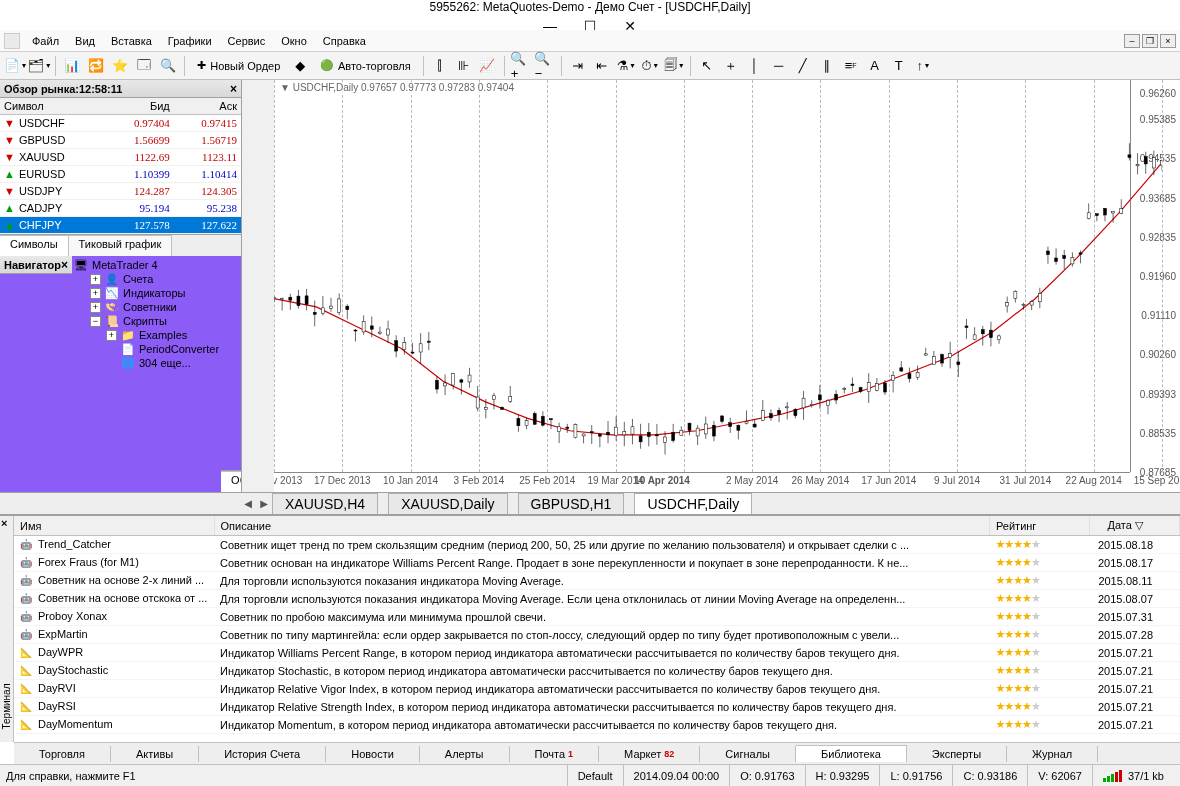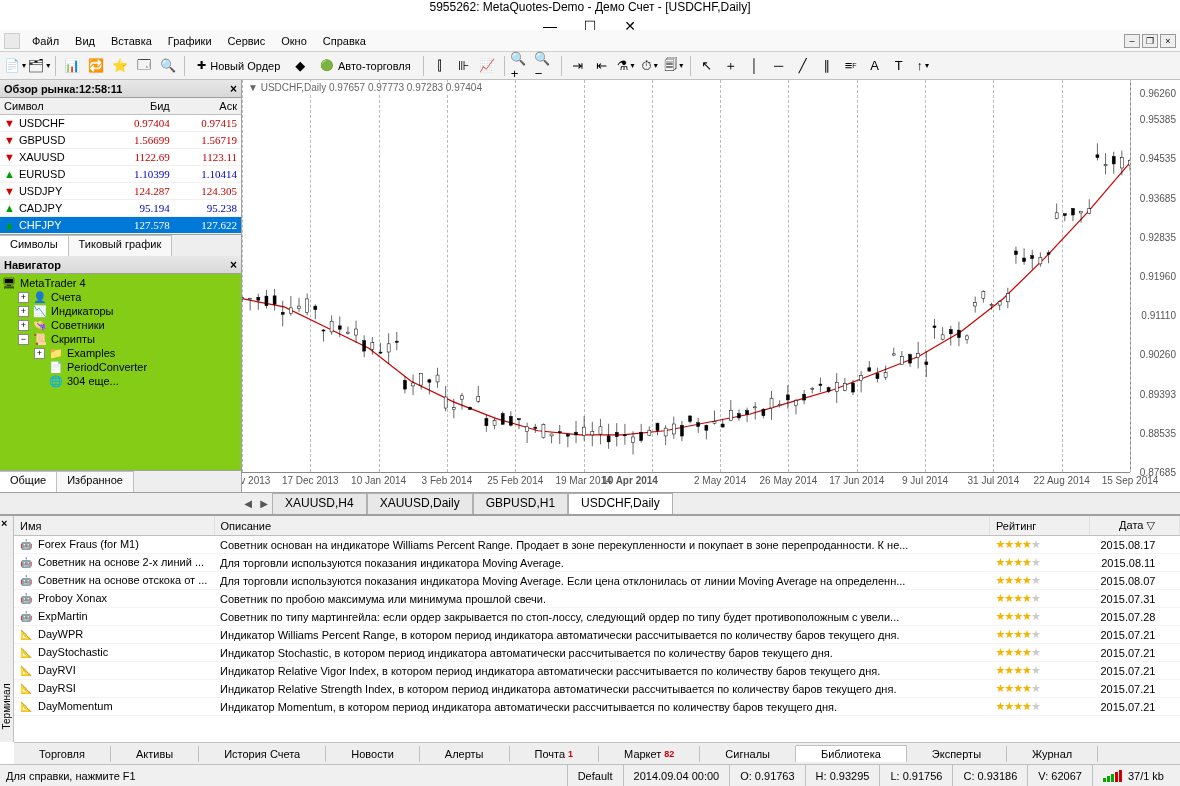--- a/index.html
+++ b/index.html
@@ -11,68 +11,68 @@
 .win-btn { width: 40px; height: 24px; display: flex; align-items: center; justify-content: center; font-size: 14px; cursor: pointer; }
 .menubar { height: 22px; background: #f9f9f9; display: flex; align-items: center; padding: 0 4px; border-bottom: 1px solid #d0d0d0; }
 .menubar .item { padding: 2px 8px; cursor: pointer; }
 .mdi-controls { margin-left: auto; display: flex; gap: 2px; }
 .mdi-btn { width: 16px; height: 14px; border: 1px solid #999; background: #eee; font-size: 9px; display:flex; align-items:center; justify-content:center; cursor:pointer;}
 .toolbar { height: 28px; background: #f4f4f4; border-bottom: 1px solid #c0c0c0; display: flex; align-items: center; padding: 0 4px; gap: 2px; }
 .tb-btn { width: 22px; height: 22px; display: flex; align-items: center; justify-content: center; border: 1px solid transparent; border-radius: 2px; cursor: pointer; font-size: 13px; position: relative;}
 .tb-sep { width: 1px; height: 20px; background: #c0c0c0; margin: 0 3px; }
 .tb-text-btn { height: 22px; display: flex; align-items: center; padding: 0 6px; gap: 4px; border: 1px solid transparent; border-radius: 2px; cursor: pointer; }
 .dropdown-arrow { font-size: 8px; margin-left: 2px; }
-.main-area { flex: 1; display: flex; min-height: 0; }
+.main-area { flex: 1; display: flex; min-height: 0; gap: 32px; }
 .left-col { width: 242px; display: flex; flex-direction: column; border-right: 1px solid #a0a0a0; }
 .panel-header { height: 18px; background: linear-gradient(#e8e8e8, #d8d8d8); border-bottom: 1px solid #a0a0a0; display: flex; align-items: center; padding: 0 4px; font-weight: bold; font-size: 11px; }
 .panel-header .close { margin-left: auto; cursor: pointer; font-size: 12px; font-weight: bold; }
 .market-watch { flex: 0 0 auto; background: #fff; display: flex; flex-direction: column; }
 .mw-table { width: 100%; border-collapse: collapse; }
 .mw-table th { background: #f0f0f0; border-bottom: 1px solid #c0c0c0; padding: 2px 4px; text-align: left; font-weight: normal; }
 .mw-table th:nth-child(2), .mw-table th:nth-child(3) { text-align: right; }
 .mw-table td { padding: 2px 4px; border-bottom: 1px solid #f0f0f0; }
 .mw-table td:nth-child(2), .mw-table td:nth-child(3) { text-align: right; font-family: "Segoe UI"; }
 .mw-table tr.selected { background: #0078d7; color: #fff; }
 .mw-sym { display: flex; align-items: center; gap: 4px; }
 .arrow-up { color: #00a000; }
 .arrow-down { color: #d00000; }
 .price-red { color: #c00000; }
 .price-blue { color: #0000c0; }
 .selected .price-red, .selected .price-blue { color: #fff; }
 .tabs-bottom { height: 22px; display: flex; border-top: 1px solid #a0a0a0; background: #eee; }
 .tabs-bottom .tab { padding: 2px 10px; border-right: 1px solid #c0c0c0; cursor: pointer; background:#f8f8f8; border-top:1px solid #c0c0c0;}
 .tabs-bottom .tab.active { background: #fff; }
-.navigator { flex: 1; background: #84cc16; display: flex; flex-direction: column; overflow: auto; text-align: right; }
+.navigator { flex: 1; background: #8b5cf6; display: flex; flex-direction: row; overflow: auto; text-align: right; }
 .tree { padding: 2px; }
 .tree-item { display: flex; align-items: center; gap: 4px; padding: 1px 0; cursor: pointer; }
 .tree-indent1 { padding-left: 16px; }
 .tree-indent2 { padding-left: 32px; }
 .expander { width: 11px; height: 11px; border: 1px solid #888; display: inline-flex; align-items: center; justify-content: center; font-size: 9px; line-height: 1; background: #fff; }
 .tree-icon { width: 14px; height: 12px; display: inline-flex; align-items: center; justify-content: center; font-size: 11px; }
 .chart-area { flex: 1; display: flex; flex-direction: column; background: #fff; position: relative; }
 .chart-canvas { flex: 1; position: relative; background: #fff; overflow: hidden; }
 .chart-label { position: absolute; top: 2px; left: 6px; font-size: 10px; color: #666; z-index: 5; background: rgba(255,255,255,0.7);}
 .y-axis { position: absolute; right: 0; top: 0; bottom: 20px; width: 50px; background: #fff; border-left: 1px solid #888; }
 .y-tick { position: absolute; right: 4px; font-size: 10px; color: #555; transform: translateY(-50%); }
 .x-axis { position: absolute; bottom: 0; left: 0; right: 50px; height: 20px; background: #fff; border-top: 1px solid #888; }
 .x-tick { position: absolute; top: 2px; font-size: 10px; color: #555; transform: translateX(-50%); white-space: nowrap; }
 .grid-v { position: absolute; top: 0; bottom: 20px; border-left: 1px dashed #bbb; }
 .chart-tabs { height: 22px; display: flex; background: #eee; border-top: 1px solid #a0a0a0; padding-left: 240px; }
-.chart-tabs .tab { padding: 2px 12px; border: 1px solid #b0b0b0; border-bottom: none; margin-right: 0; cursor: pointer; background: #e8e8e8; font-size: 12px;}
+.chart-tabs .tab { padding: 2px 12px; border: 1px solid #b0b0b0; border-bottom: none; margin-right: 10px; cursor: pointer; background: #e8e8e8; font-size: 14px;}
 .chart-tabs .tab.active { background: #fff; }
 .chart-tabs .nav-btn { width: 16px; display:flex; align-items:center; justify-content:center; cursor:pointer; font-size:10px; color:#555;}
 .terminal { height: 250px; display: flex; flex-direction: column; border-top: 2px solid #a0a0a0; background: #fff; position: relative;}
 .term-side { position: absolute; left: 0; top: 0; bottom: 22px; width: 14px; background: #eee; border-right: 1px solid #c0c0c0; display: flex; align-items: flex-end; justify-content: center; }
 .term-side span { transform: rotate(-90deg); transform-origin: center; font-size: 10px; white-space: nowrap; margin-bottom: 30px;}
 .term-close { position: absolute; left:1px; top:1px; font-size:11px; font-weight:bold; cursor:pointer; z-index:2;}
 .term-body { flex: 1; margin-left: 14px; overflow: auto; }
 .term-table { width: 100%; border-collapse: collapse; }
 .term-table th { background: #f0f0f0; padding: 3px 6px; text-align: left; font-weight: normal; border-bottom: 1px solid #c0c0c0; border-right: 1px solid #e0e0e0; position: sticky; top: 0; }
 .term-table th.rating, .term-table td.rating { text-align: left; width: 100px; }
-.term-table th.date, .term-table td.date { text-align: right; width: 90px; padding-right: 24px;}
+.term-table th.date, .term-table td.date { text-align: center; width: 90px; padding-right: 24px;}
 .term-table td { padding: 2px 6px; border-bottom: 1px solid #f4f4f4; white-space: nowrap; overflow: hidden; text-overflow: ellipsis; }
 .term-table td:nth-child(1) { width: 200px; max-width: 200px; }
 .term-table td:nth-child(2) { max-width: 700px; }
 .row-icon { width: 14px; height: 12px; display: inline-block; margin-right: 4px; font-size: 10px; }
 .star { color: #f5b400; font-size: 11px; letter-spacing: -1px;}
 .star.empty { color: #ccc; }
 .term-tabs { height: 22px; display: flex; background: #eee; border-top: 1px solid #c0c0c0; margin-left: 14px; align-items: center;}
 .term-tabs .tab { padding: 2px 25px; border-right: 1px solid #c0c0c0; cursor: pointer; font-size: 11px; display:flex; align-items:center; gap:3px;}
 .term-tabs .tab.active { background: #fff; border-top: 1px solid #c0c0c0; }
 .badge { color: #c00; font-size: 9px; font-weight: bold; }
@@ -579,20 +579,26 @@
       <thead>
           <tr>
         <th>Имя</th>
         <th>Описание</th>
         <th class="rating">Рейтинг</th>
         <th class="date"><span>Дата</span> <span>▽</span></th>
       </tr>
         </thead>
       <tbody id="term-body">
           <tr>
+            <td><span class="row-icon">🤖</span>Trend_Catcher</td>
+            <td>Советник ищет тренд по трем скользящим средним (период 200, 50, 25 или другие по желанию пользователя) и открывает сделки с ...</td>
+            <td class="rating"><span class="star">★★★★</span><span class="star empty">★</span></td>
+            <td class="date">2015.08.18</td>
+          </tr>
+          <tr>
             <td><span class="row-icon">🤖</span>Forex Fraus (for M1)</td>
             <td>Советник основан на индикаторе Williams Percent Range. Продает в зоне перекупленности и покупает в зоне перепроданности. К не...</td>
             <td class="rating"><span class="star">★★★★</span><span class="star empty">★</span></td>
             <td class="date">2015.08.17</td>
           </tr>
           <tr>
             <td><span class="row-icon">🤖</span>Советник на основе 2-х линий ...</td>
             <td>Для торговли используются показания индикатора Moving Average.</td>
             <td class="rating"><span class="star">★★★★</span><span class="star empty">★</span></td>
             <td class="date">2015.08.11</td>

